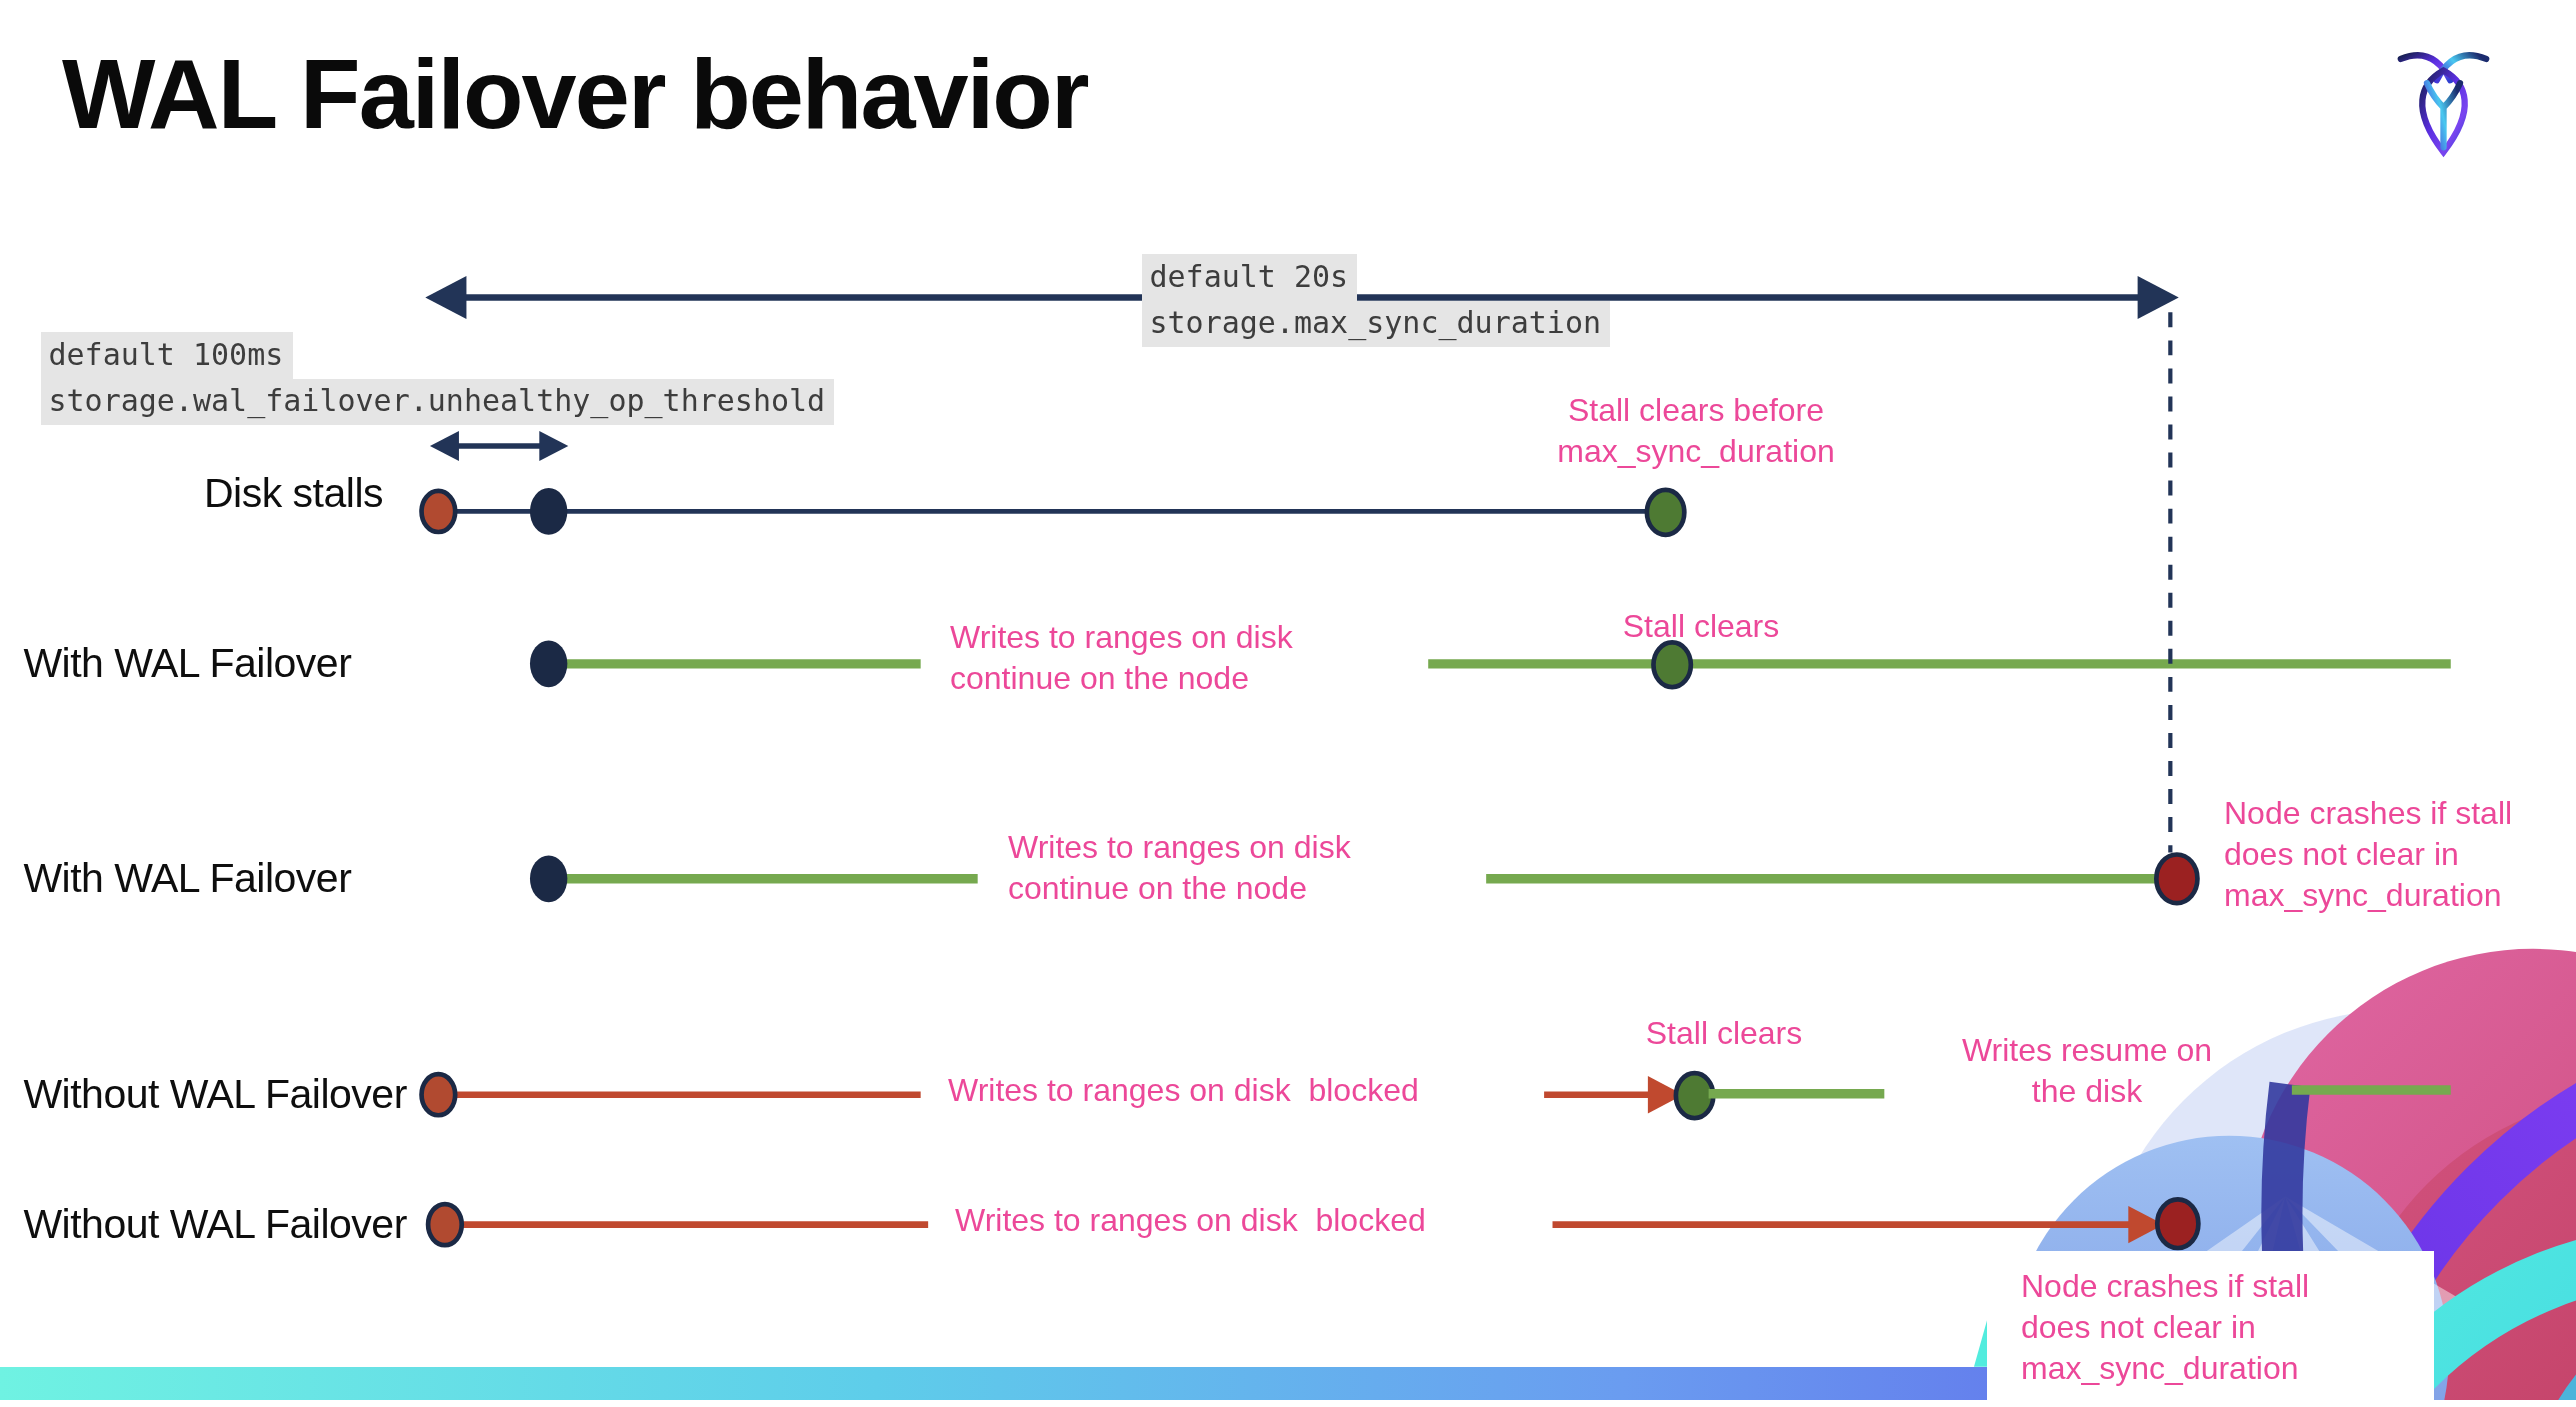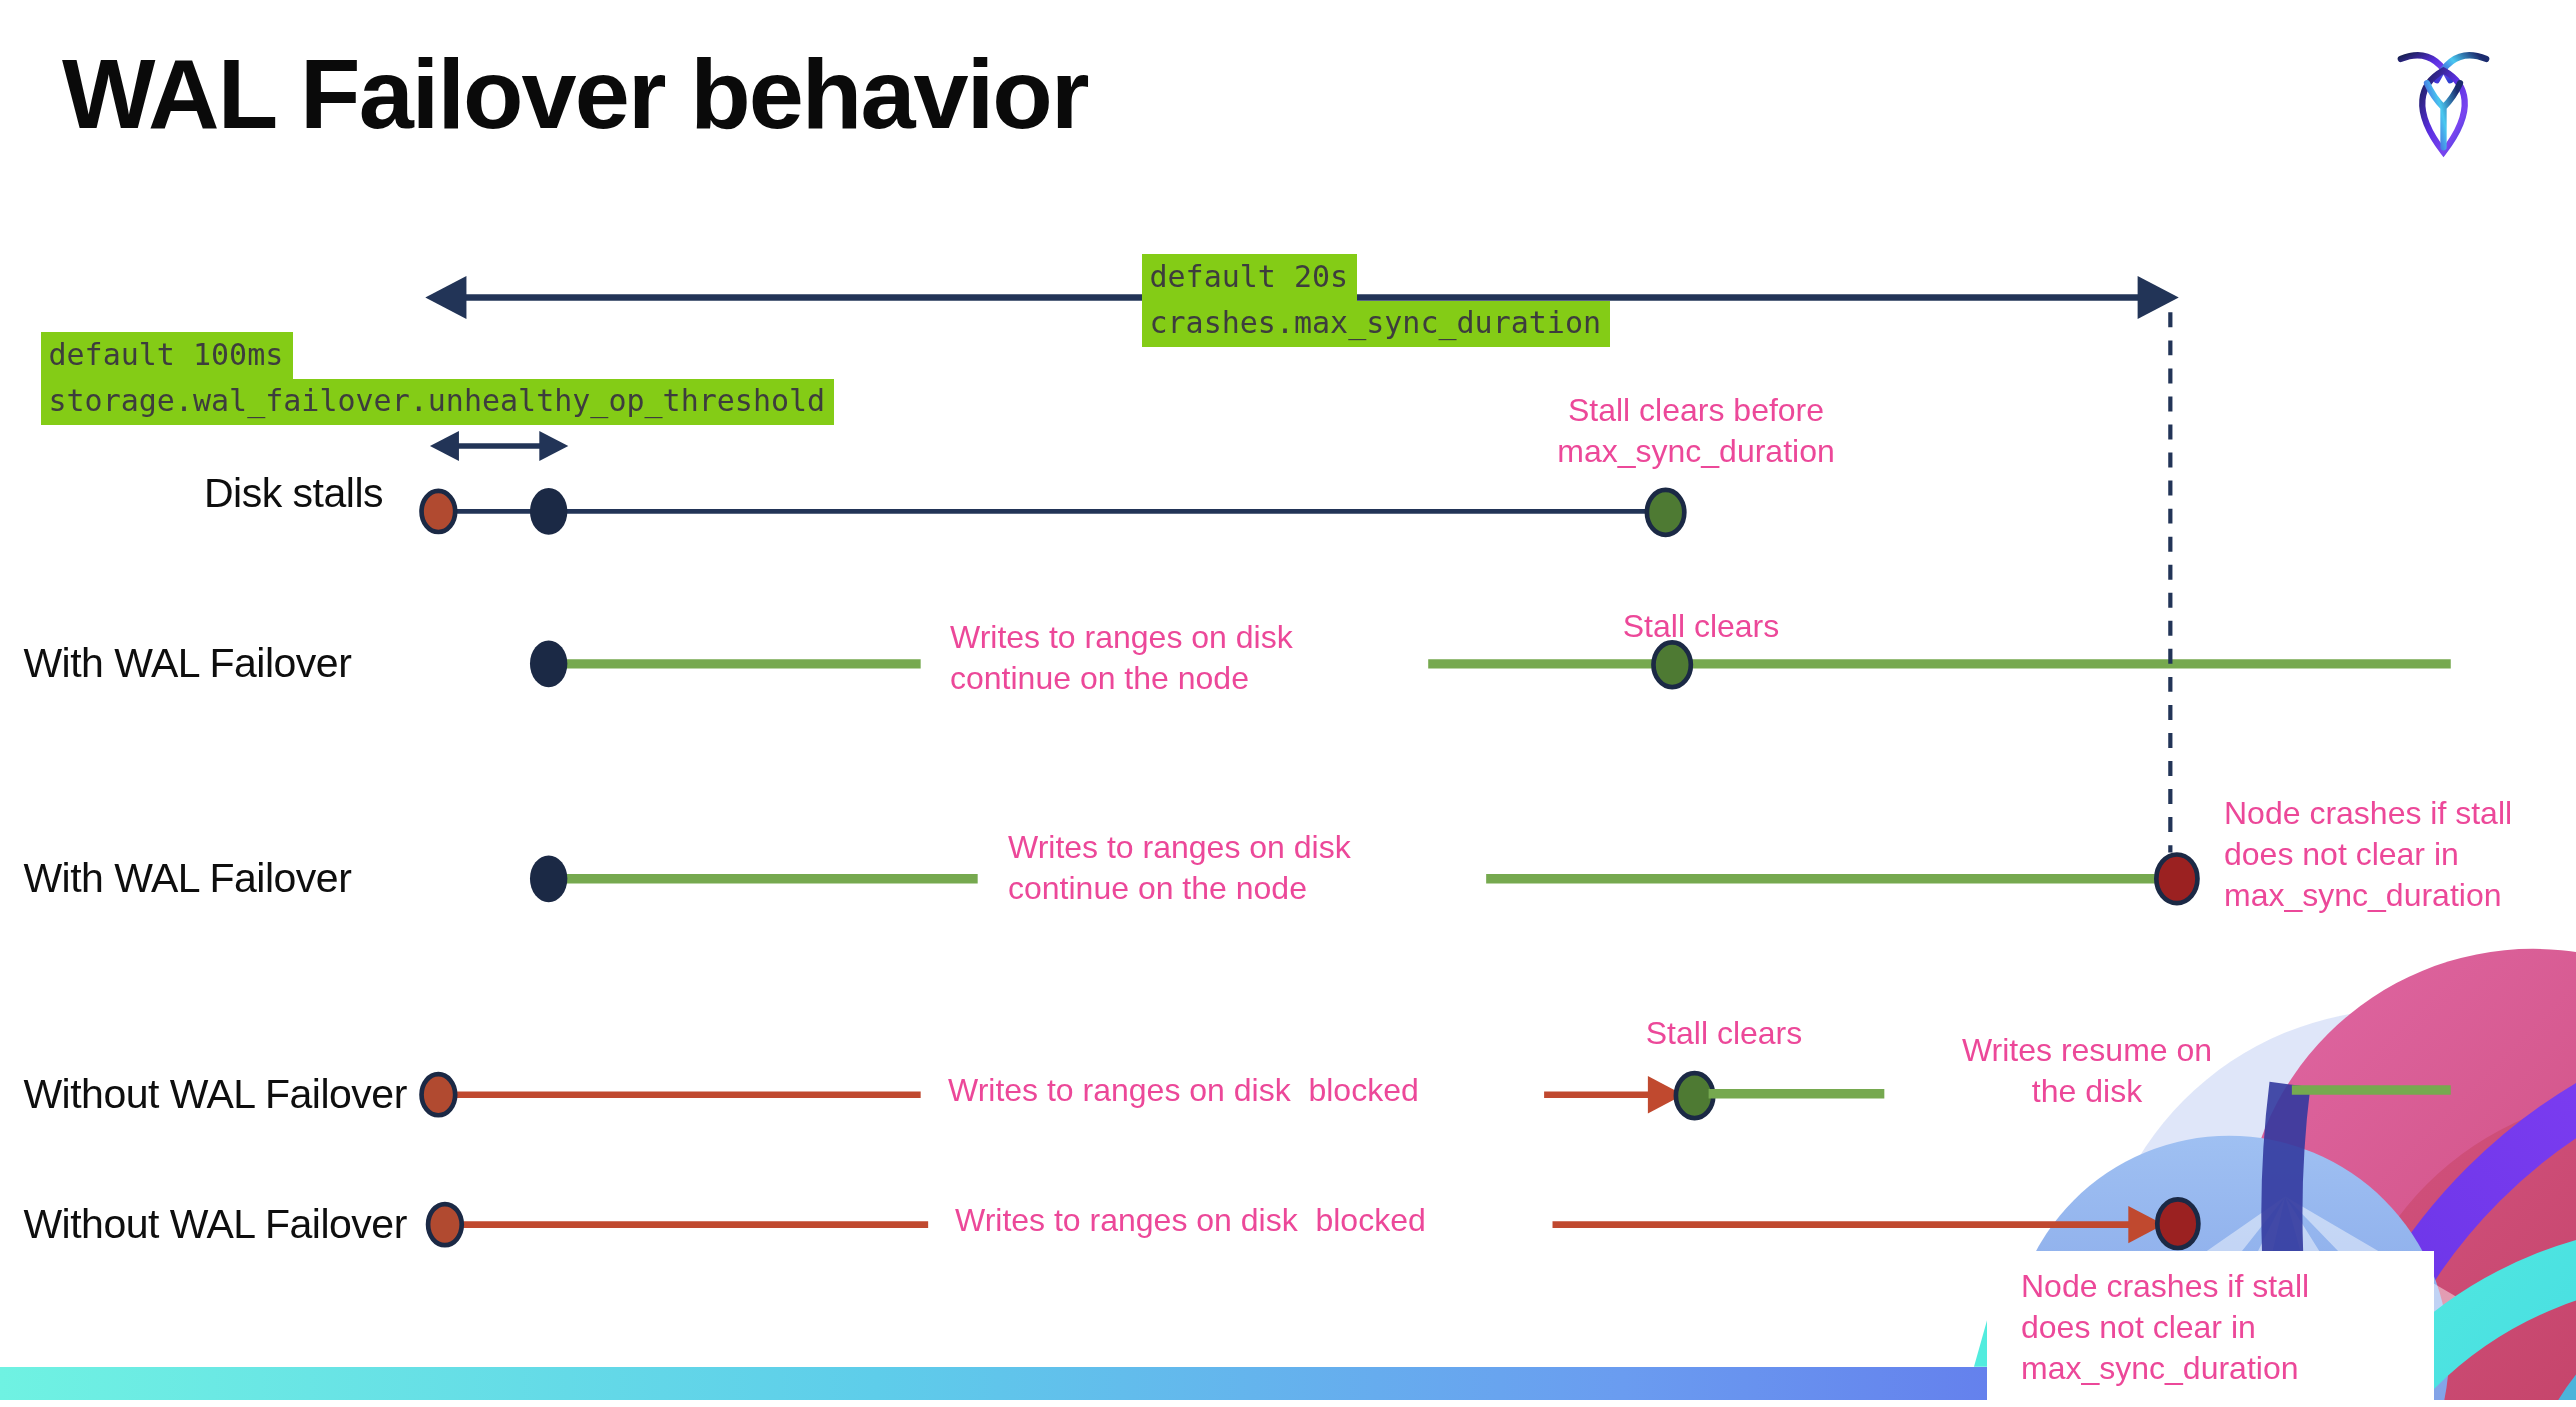--- a/index.html
+++ b/index.html
@@ -6,21 +6,21 @@
   .canvas{
     position:relative;width:2576px;height:1400px;background:#fff;overflow:hidden;
     font-family:"Liberation Sans", sans-serif;color:#111;
   }
   .abs{position:absolute;}
   .title{
     left:62px;top:37px;font-size:99px;font-weight:800;letter-spacing:-1.9px;color:#0a0a0a;
     z-index:4;
   }
   .code-label{z-index:4;font-family:"DejaVu Sans Mono", monospace;font-size:30px;color:#3d3d3d;line-height:41px;}
-  .code-label span{display:inline-block;background:#84cc16;padding:1.9px 9.3px 3.7px 7.5px;}
+  .code-label span{display:inline-block;background:#e5e5e5;padding:1.9px 9.3px 3.7px 7.5px;}
   .row-label{z-index:4;font-size:41px;line-height:45px;letter-spacing:-0.5px;color:#0e0e0e;}
   .callout{z-index:4;font-size:32px;line-height:41px;white-space:pre-wrap;color:#ec4899;}
   .center{text-align:center;}
   .right{text-align:right;}
   .svg-layer{left:0;top:0;z-index:3;}
   .art-layer{right:0;bottom:0;z-index:2;}
   .bottom-bar{
     left:0;top:1367px;width:2576px;height:41px;z-index:1;
     background:linear-gradient(90deg,#6ff2e2 0%,#5ecdea 34%,#6a9cf0 63%,#5b55e8 100%);
   }
@@ -54,21 +54,21 @@
         <path d="M6,10 C30,0 46,10 57,32" stroke="url(#lg)" stroke-width="6.5"></path>
         <path d="M94,10 C70,0 54,10 43,32" stroke="url(#lg2)" stroke-width="6.5"></path>
         <path d="M50,22 C74,35 84,62 50,106 C16,62 26,35 50,22 Z" stroke="url(#lg)" stroke-width="6.5"></path>
         <path d="M50,101 L50,60 M50,60 C42,52 37,44 33,35 M50,60 C58,52 63,44 67,35" stroke="url(#lg2)" stroke-width="6.5"></path>
       </g>
     </svg>
   </div>
 
   <div class="abs code-label" style="left:1142px;top:254px;">
     <span>default 20s</span><br>
-    <span>crashes.max_sync_duration</span>
+    <span>storage.max_sync_duration</span>
   </div>
   <div class="abs code-label" style="left:41px;top:332px;">
     <span>default 100ms</span><br>
     <span>storage.wal_failover.unhealthy_op_threshold</span>
   </div>
 
   <div class="abs bottom-bar"></div>
 
   <svg class="abs art-layer" style="left:1916px;top:916px;" width="660" height="492" viewBox="0 0 706 526">
     <defs>

